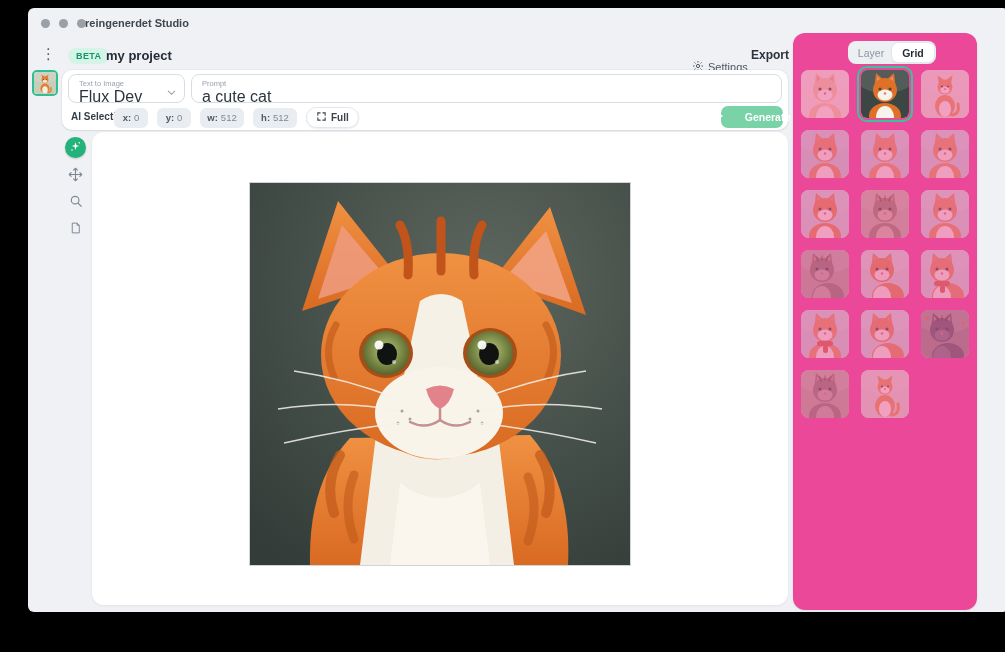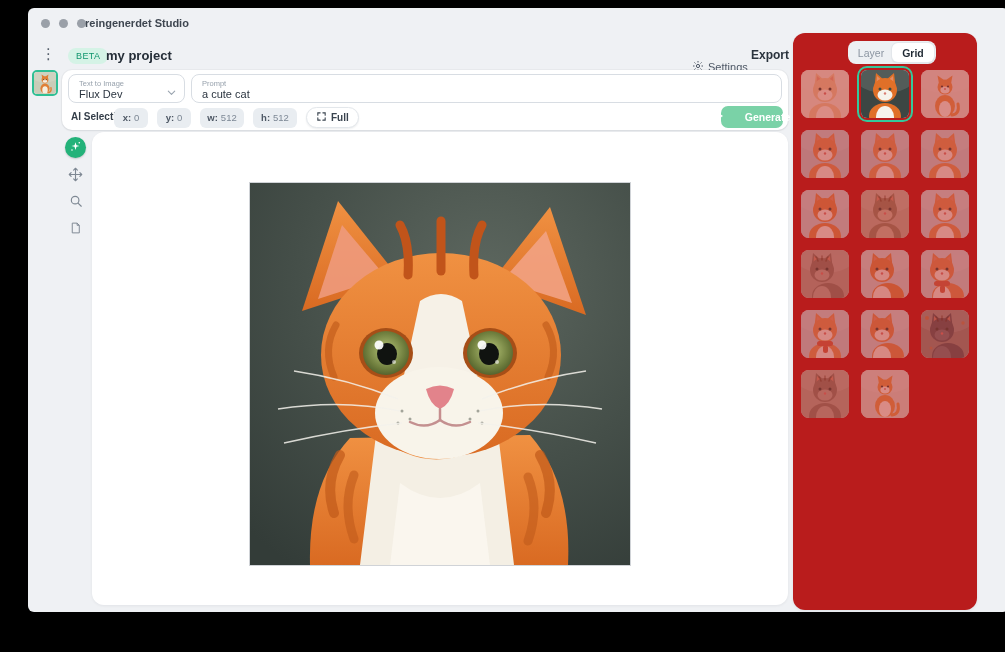--- a/index.html
+++ b/index.html
@@ -8,36 +8,36 @@
   .stage{position:absolute;inset:0;background:#000;}
   .window{position:absolute;left:28px;top:8px;width:981px;height:604px;background:#eff1f4;
     border-radius:6px;overflow:hidden;}
   
   .tl-dot{position:absolute;top:11px;width:9px;height:9px;border-radius:50%;background:#9aa0a8;}
   .win-title{position:absolute;left:57px;top:9px;font-size:11px;font-weight:700;color:#3e4650;}
   
   .menu-dots{position:absolute;left:13px;top:38px;font-size:15px;color:#57616c;line-height:16px;
     font-family:"DejaVu Sans",sans-serif;cursor:pointer;}
   .beta-badge{position:absolute;left:40px;top:40px;background:#d5f3e6;color:#12966e;
-    font-size:9px;font-weight:400;letter-spacing:.4px;padding:3px 8px;border-radius:9px;}
+    font-size:9px;font-weight:700;letter-spacing:.4px;padding:3px 8px;border-radius:9px;}
   .project-name{position:absolute;left:78px;top:40px;font-size:13px;font-weight:700;color:#242d37;}
   .settings-btn{position:absolute;left:664px;top:41px;display:flex;align-items:center;gap:4px;
     font-size:11px;color:#4d5765;cursor:pointer;margin-top:11px;}
   .export-btn{position:absolute;left:723px;top:40px;font-size:12px;font-weight:700;color:#2a333d;cursor:pointer;text-align:center;}
   
   .mini-thumb{position:absolute;left:4px;top:62px;width:26px;height:26px;border:2px solid #2fbf94;
     border-radius:5px;overflow:hidden;background:#fff;}
   
   .control-card{position:absolute;left:34px;top:62px;width:726px;height:60px;background:#fff;
     border-radius:10px;box-shadow:0 1px 2px rgba(16,24,40,.08),0 0 0 1px rgba(16,24,40,.03);}
   .field{position:absolute;border:1px solid #d8dde3;border-radius:8px;background:#fff;}
   .model-field{left:6px;top:4px;width:117px;height:29px;cursor:pointer;}
   .prompt-field{left:129px;top:4px;width:591px;height:29px;padding-left:15px;}
   .flabel{position:absolute;left:10px;top:4px;font-size:7.5px;color:#98a2ad;}
-  .fvalue{position:absolute;left:10px;top:13px;font-size:11px;font-weight:500;color:#2b3540;white-space:nowrap;}
+  .fvalue{position:absolute;left:10px;top:13px;font-size:16px;font-weight:500;color:#2b3540;white-space:nowrap;}
   .chevron{position:absolute;right:7px;top:9px;}
   .sel-label{position:absolute;left:9px;top:41px;font-size:10px;font-weight:600;color:#343e49;}
   .pills{position:absolute;left:52px;top:37px;display:flex;gap:9px;align-items:center;}
   .pill{background:#e9edf1;border-radius:6px;height:20px;display:flex;align-items:center;
     justify-content:center;gap:3px;font-size:9.5px;cursor:text;}
   .pill .plabel{color:#4d5764;font-weight:600;}
   .pill .pvalue{color:#7d8895;}
   .full-btn{display:flex;align-items:center;gap:4px;background:#fff;border:1px solid #e3e7eb;
     border-radius:11px;height:21px;padding:2px 9px;font-size:10px;font-weight:600;color:#39434e;
     box-shadow:0 1px 2px rgba(16,24,40,.08);cursor:pointer;}
@@ -49,21 +49,21 @@
   .tool{width:18px;height:18px;display:flex;align-items:center;justify-content:center;color:#7e8893;cursor:pointer;}
   .tool.active{width:21px;height:21px;border-radius:50%;background:#23b279;color:#fff;
     box-shadow:0 1px 2px rgba(0,0,0,.18);}
   
   .canvas-card{position:absolute;left:64px;top:124px;width:696px;height:473px;background:#fff;
     border-radius:12px;box-shadow:0 1px 3px rgba(16,24,40,.06);}
   .canvas-image{position:absolute;left:158px;top:51px;width:380px;height:382px;
     outline:1px solid rgba(120,130,140,.35);}
   .canvas-image svg{display:block;width:100%;height:100%;}
   
-  .sidebar{position:absolute;left:765px;top:25px;width:184px;height:577px;background:#b91c1c;
+  .sidebar{position:absolute;left:765px;top:25px;width:184px;height:577px;background:#ec4899;
     border-radius:12px;box-shadow:0 1px 3px rgba(16,24,40,.07);}
   .tabs{position:absolute;left:55px;top:8px;width:88px;height:23px;background:#edf0f3;
     border-radius:8px;display:flex;padding:2px;}
   .tab{flex:1;display:flex;align-items:center;justify-content:center;font-size:10.5px;
     color:#8b95a1;border-radius:6px;cursor:pointer;}
   .tab.active{background:#fff;font-weight:700;color:#1f2933;
     box-shadow:0 0 0 1px #e3e7eb,0 1px 2px rgba(16,24,40,.12);}
   .grid{position:absolute;left:8px;top:37px;display:grid;grid-template-columns:repeat(3,48px);gap:12px;}
   .thumb{width:48px;height:48px;border-radius:8px;overflow:hidden;cursor:pointer;background:#dde1e5;}
   .thumb svg{display:block;width:100%;height:100%;}

